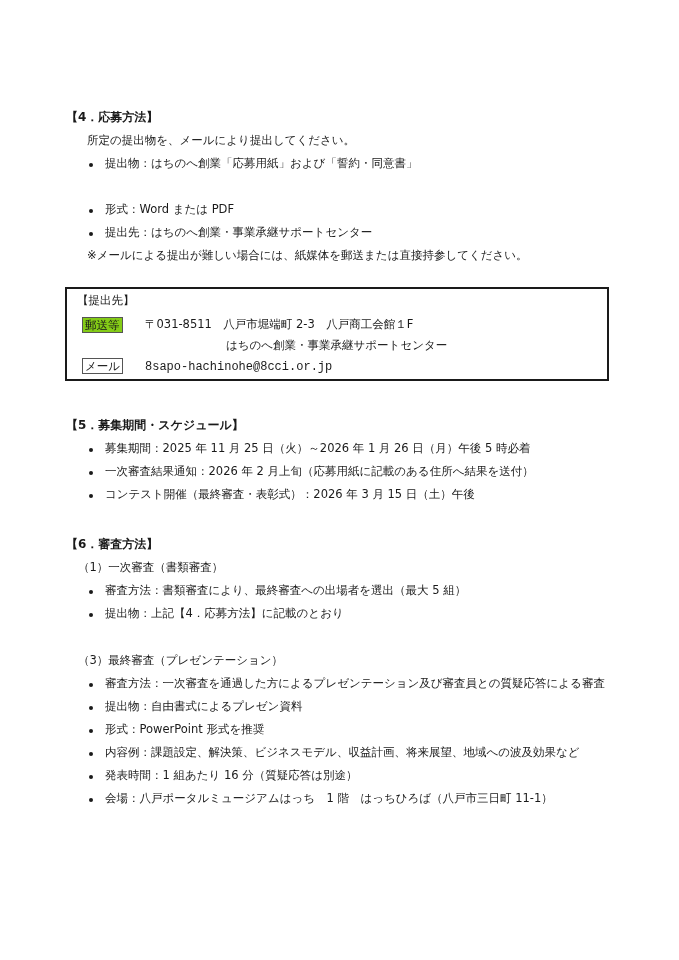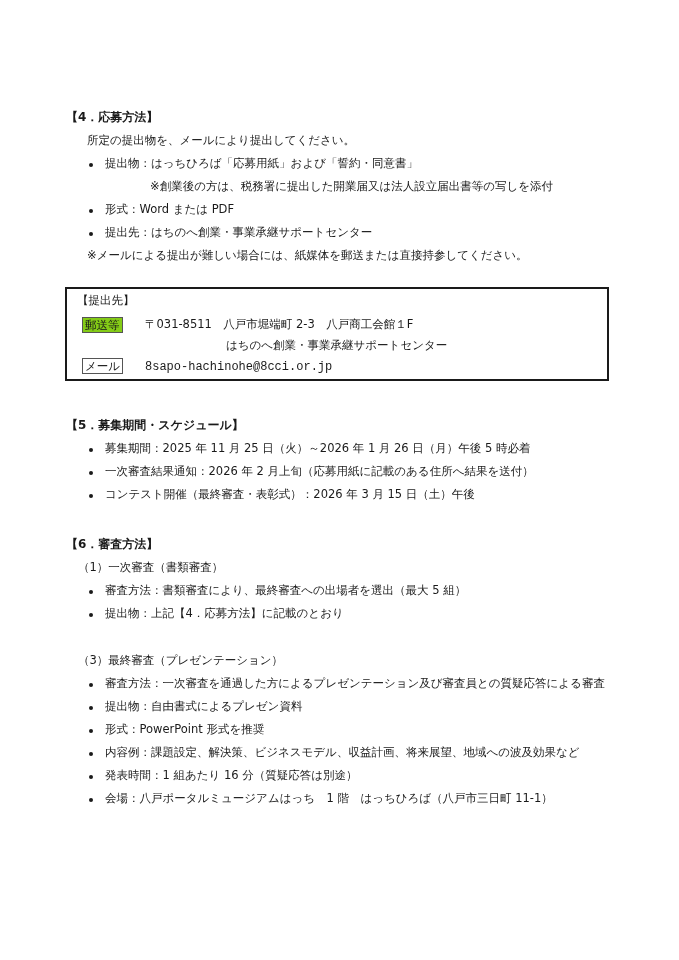--- a/index.html
+++ b/index.html
@@ -27,22 +27,21 @@
     .tag.shaded { background: #84cc16; }
     .mono { font-family: Liberation Mono, monospace; font-size: 12px; }
   </style>
 </head>
 <body>
 
 <div class="page">
 
   <div class="line heading" style="left:66px; top:110px;">【4．応募方法】</div>
   <div class="line" style="left:87px; top:134px;">所定の提出物を、メールにより提出してください。</div>
-  <div class="bullet" style="left:105px; top:157px;">提出物：はっちひろば「応募用紙」および「誓約・同意書」</div>
-  <div class="line" style="left:150px; top:180px;">※創業後の方は、税務署に提出した開業届又は法人設立届出書等の写しを添付</div>
+  <div class="bullet" style="left:105px; top:157px;">提出物：はちのへ創業「応募用紙」および「誓約・同意書」</div>
   <div class="bullet" style="left:105px; top:203px;">形式：Word または PDF</div>
   <div class="bullet" style="left:105px; top:226px;">提出先：はちのへ創業・事業承継サポートセンター</div>
   <div class="line" style="left:87px; top:249px;">※メールによる提出が難しい場合には、紙媒体を郵送または直接持参してください。</div>
 
   <div class="box"></div>
   <div class="line" style="left:77px; top:294px;text-align:right;">【提出先】</div>
   <div class="line" style="left:82px; top:317px;">
     <span class="tag shaded">郵送等</span>
   </div>
   <div class="line" style="left:145px; top:318px;">〒031-8511　八戸市堀端町 2-3　八戸商工会館１F</div>

